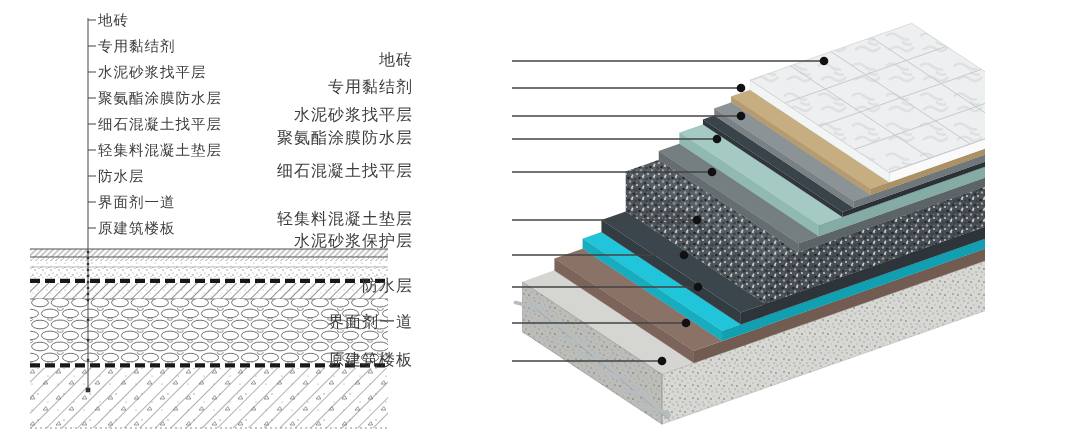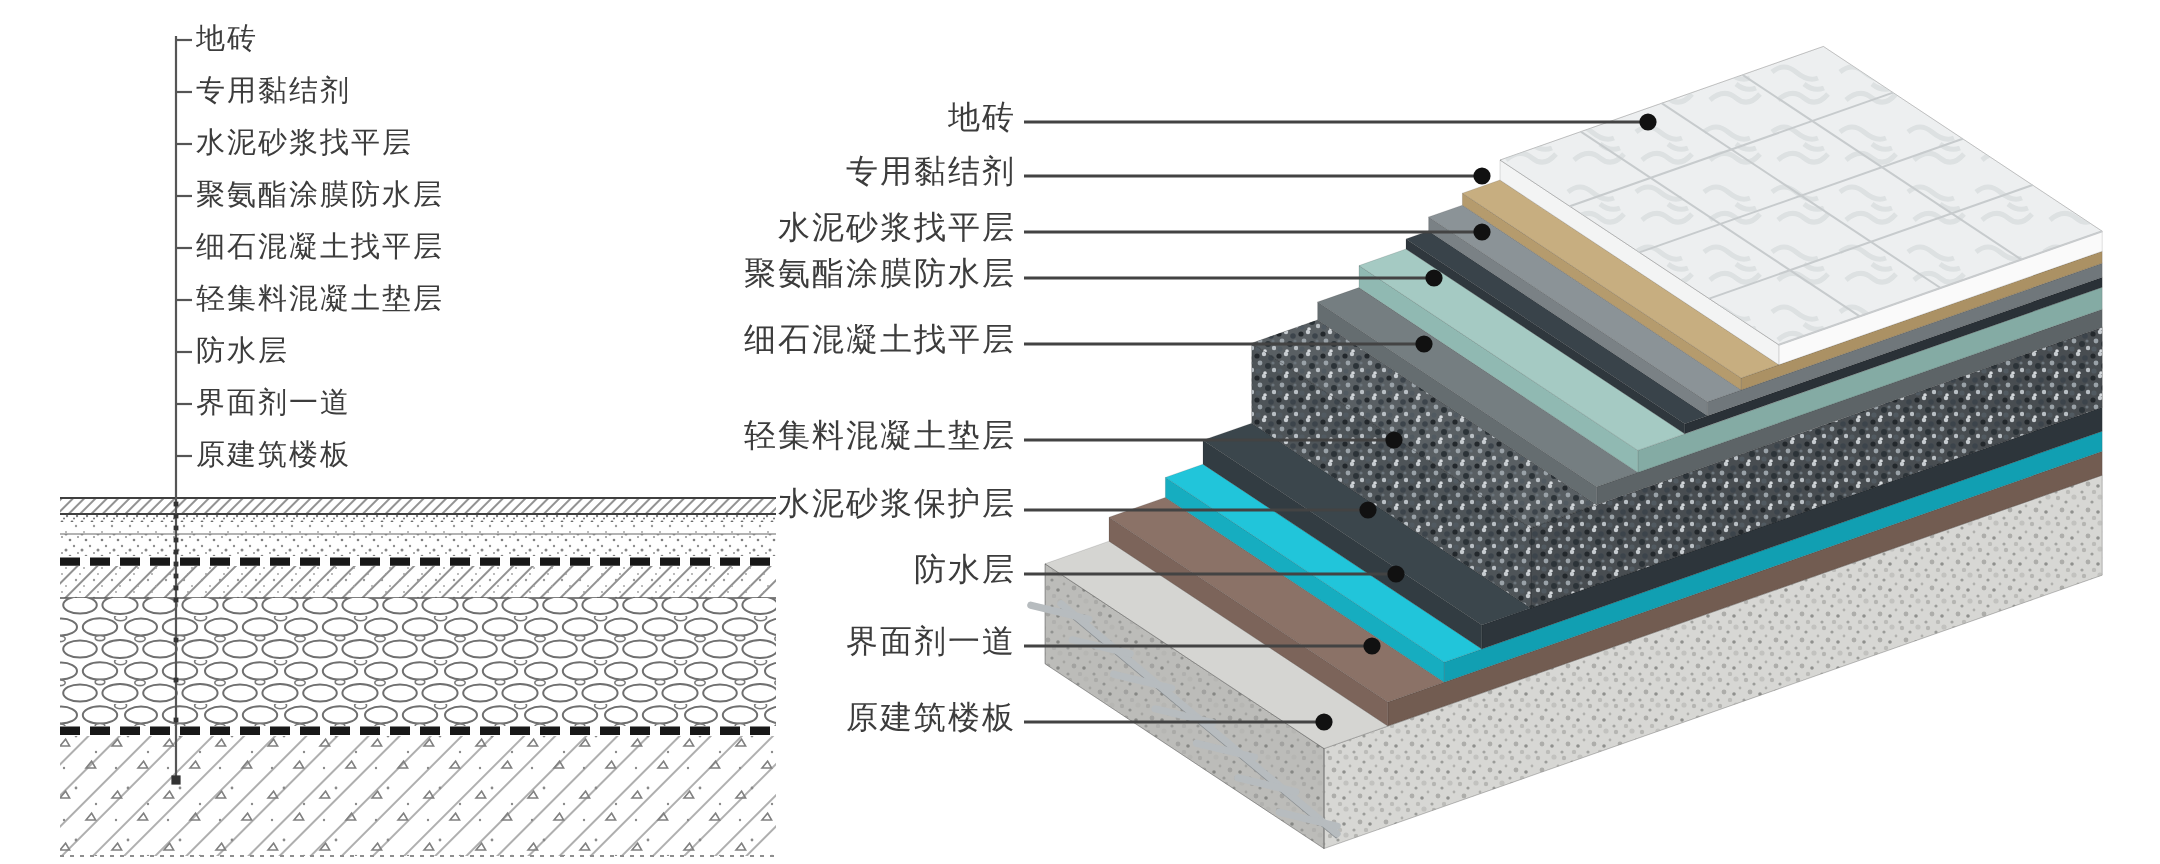--- a/index.html
+++ b/index.html
@@ -1,16 +1,16 @@
 <!DOCTYPE html>
 <html><head>
 <meta charset="utf-8">
 <style>
   html,body{margin:0;padding:0;background:#fff;}
-  #stage{position:relative;width:1080px;height:432px;background:#ffffff;overflow:hidden;
+  #stage{position:relative;width:985px;height:432px;background:#ffffff;overflow:hidden;
          font-family:"Liberation Serif","DejaVu Serif",serif;}
   #art{position:absolute;left:0;top:0;}
   .lbl{position:absolute;color:#3c3c3c;white-space:nowrap;letter-spacing:1px;}
   .lbl-left{font-size:14.5px;line-height:20px;}
   .lbl-right{font-size:16px;line-height:22px;right:572px;text-align:right;}
 </style>
 </head>
 <body>
 
 <div id="stage">
@@ -220,18 +220,18 @@
       <div class="lbl lbl-left" style="left: 98px; top: 192px;">界面剂一道</div>
       <div class="lbl lbl-left" style="left: 98px; top: 218px;">原建筑楼板</div>
     </div>
   <div id="labels-right">
       <div class="lbl lbl-right" style="top: 49px;">地砖</div>
       <div class="lbl lbl-right" style="top: 76px;">专用黏结剂</div>
       <div class="lbl lbl-right" style="top: 104px;">水泥砂浆找平层</div>
       <div class="lbl lbl-right" style="top: 127px;">聚氨酯涂膜防水层</div>
       <div class="lbl lbl-right" style="top: 160px;">细石混凝土找平层</div>
       <div class="lbl lbl-right" style="top: 208px;">轻集料混凝土垫层</div>
-      <div class="lbl lbl-right" style="top: 242px;">水泥砂浆保护层</div>
+      <div class="lbl lbl-right" style="top: 230px;">水泥砂浆保护层</div>
       <div class="lbl lbl-right" style="top: 275px;">防水层</div>
       <div class="lbl lbl-right" style="top: 311px;">界面剂一道</div>
       <div class="lbl lbl-right" style="top: 349px;">原建筑楼板</div>
     </div>
 </div>
 
 </body></html>

